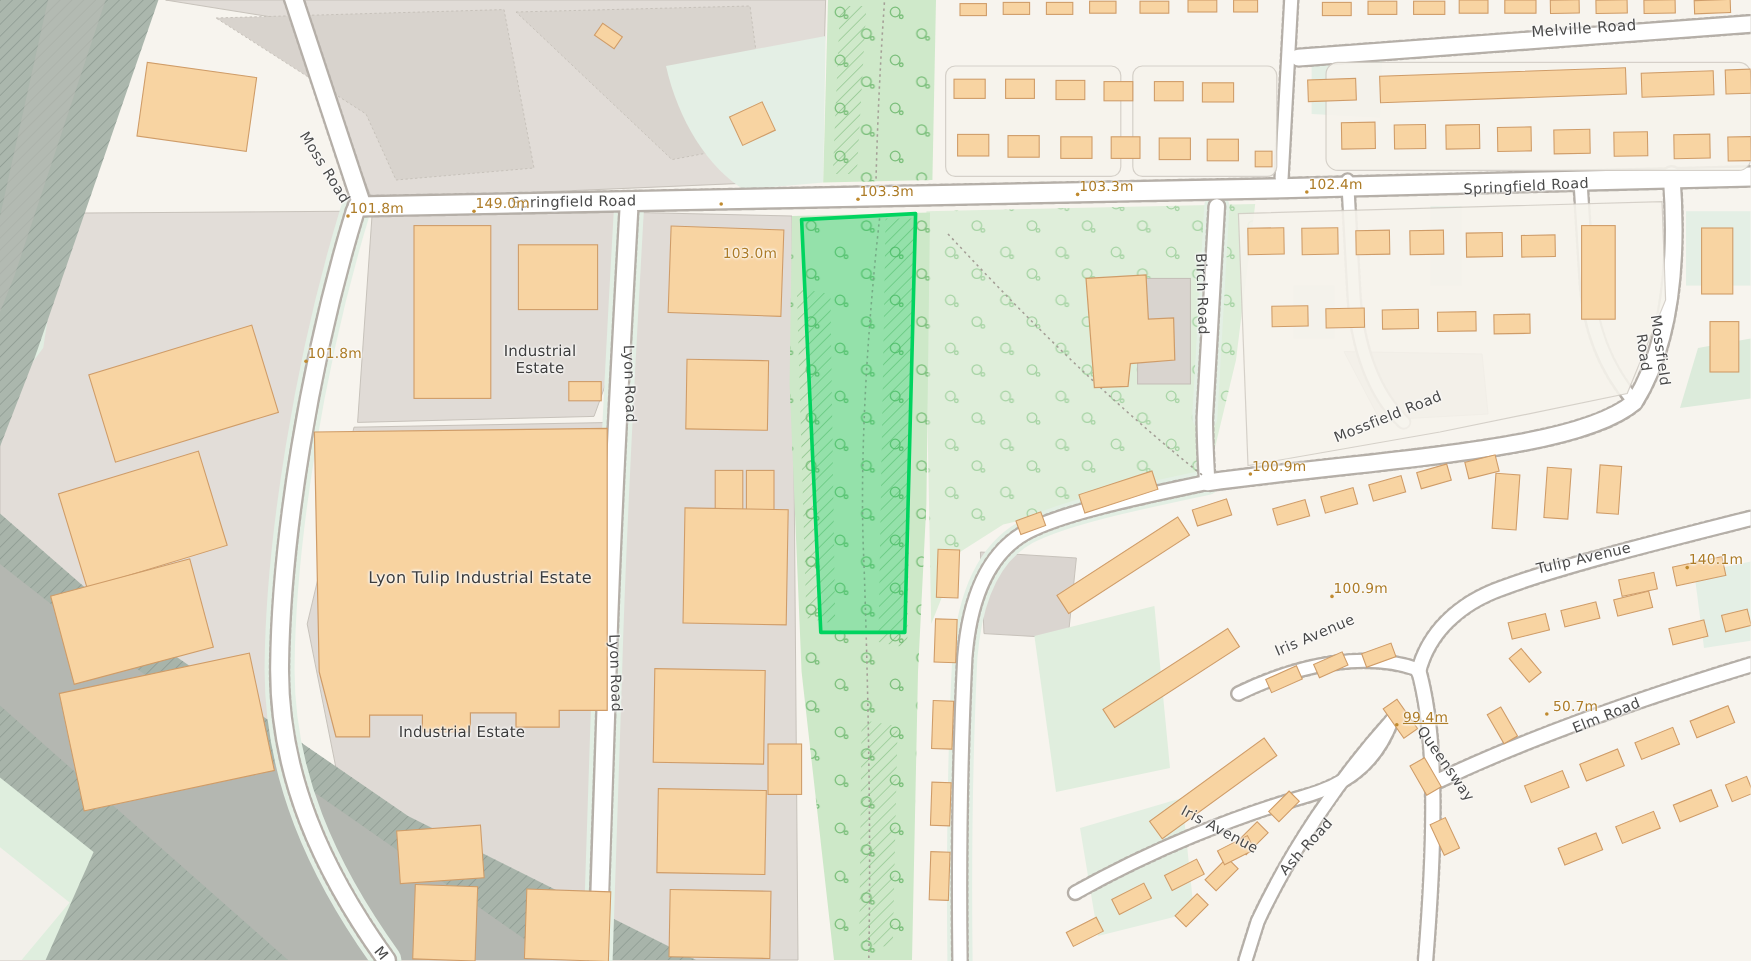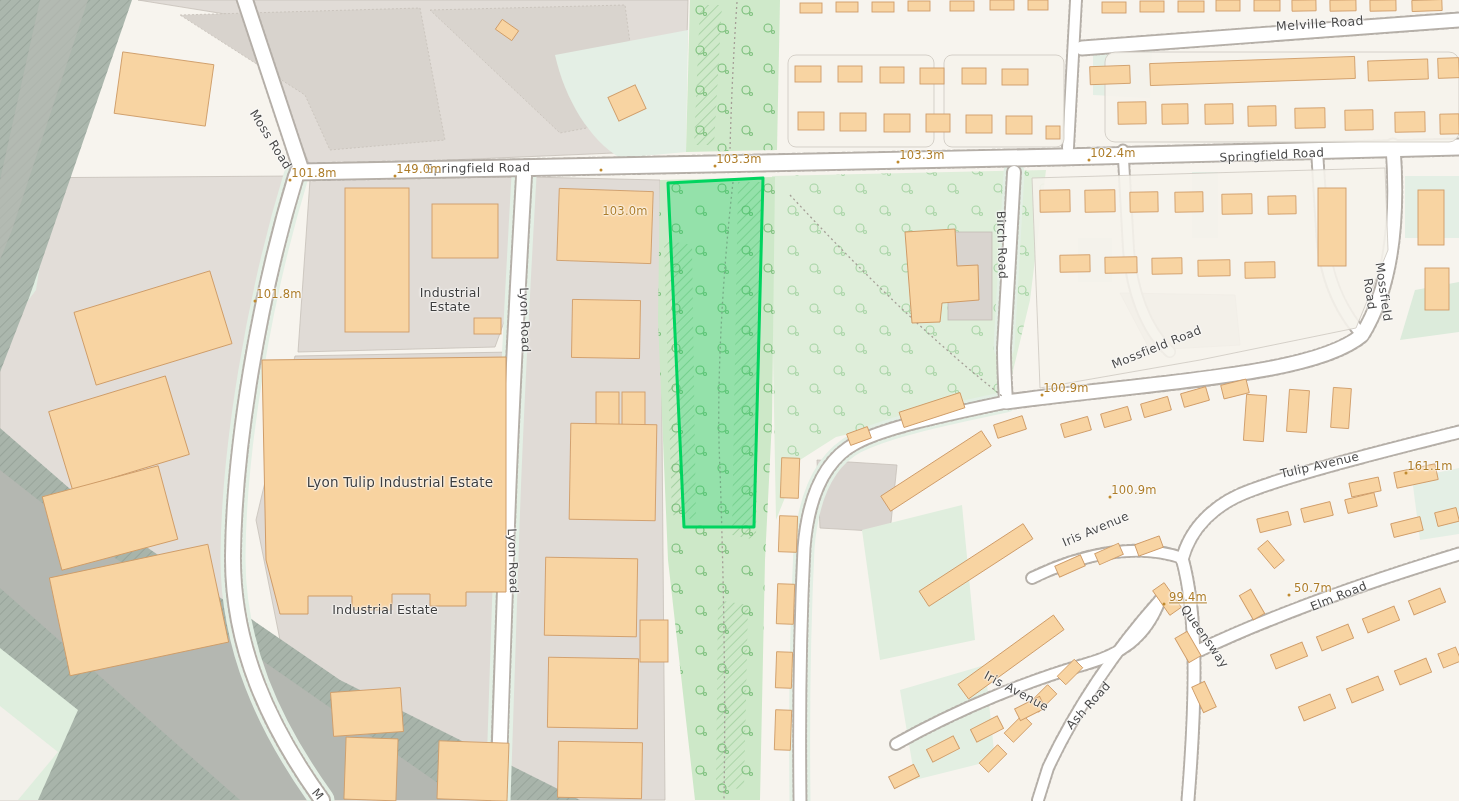--- a/index.html
+++ b/index.html
@@ -321,20 +321,20 @@
       <div class="map-label lbl-elev" style="left: 922px; top: 156px; transform: translate(-50%, -50%) rotate(0deg);">103.3m</div>
       <div class="elev-dot" style="left: 898px; top: 162px;"></div>
       <div class="map-label lbl-elev" style="left: 1113px; top: 154px; transform: translate(-50%, -50%) rotate(0deg);">102.4m</div>
       <div class="elev-dot" style="left: 1089px; top: 160px;"></div>
       <div class="map-label lbl-elev" style="left: 279px; top: 295px; transform: translate(-50%, -50%) rotate(0deg);">101.8m</div>
       <div class="elev-dot" style="left: 255px; top: 301px;"></div>
       <div class="map-label lbl-elev" style="left: 1066px; top: 389px; transform: translate(-50%, -50%) rotate(0deg);">100.9m</div>
       <div class="elev-dot" style="left: 1042px; top: 395px;"></div>
       <div class="map-label lbl-elev" style="left: 1134px; top: 491px; transform: translate(-50%, -50%) rotate(0deg);">100.9m</div>
       <div class="elev-dot" style="left: 1110px; top: 497px;"></div>
-      <div class="map-label lbl-elev" style="left: 1430px; top: 467px; transform: translate(-50%, -50%) rotate(0deg);">161.1m</div>
+      <div class="map-label lbl-elev" style="left: 1430px; top: 467px; transform: translate(-50%, -50%) rotate(0deg);">140.1m</div>
       <div class="elev-dot" style="left: 1406px; top: 473px;"></div>
       <div class="map-label lbl-elev" style="left: 1188px; top: 598px; transform: translate(-50%, -50%) rotate(0deg); text-decoration: underline;">99.4m</div>
       <div class="elev-dot" style="left: 1164px; top: 604px;"></div>
       <div class="map-label lbl-elev" style="left: 1313px; top: 589px; transform: translate(-50%, -50%) rotate(0deg);">50.7m</div>
       <div class="elev-dot" style="left: 1289px; top: 595px;"></div>
     </div>
 </div>
 
 </body></html>

